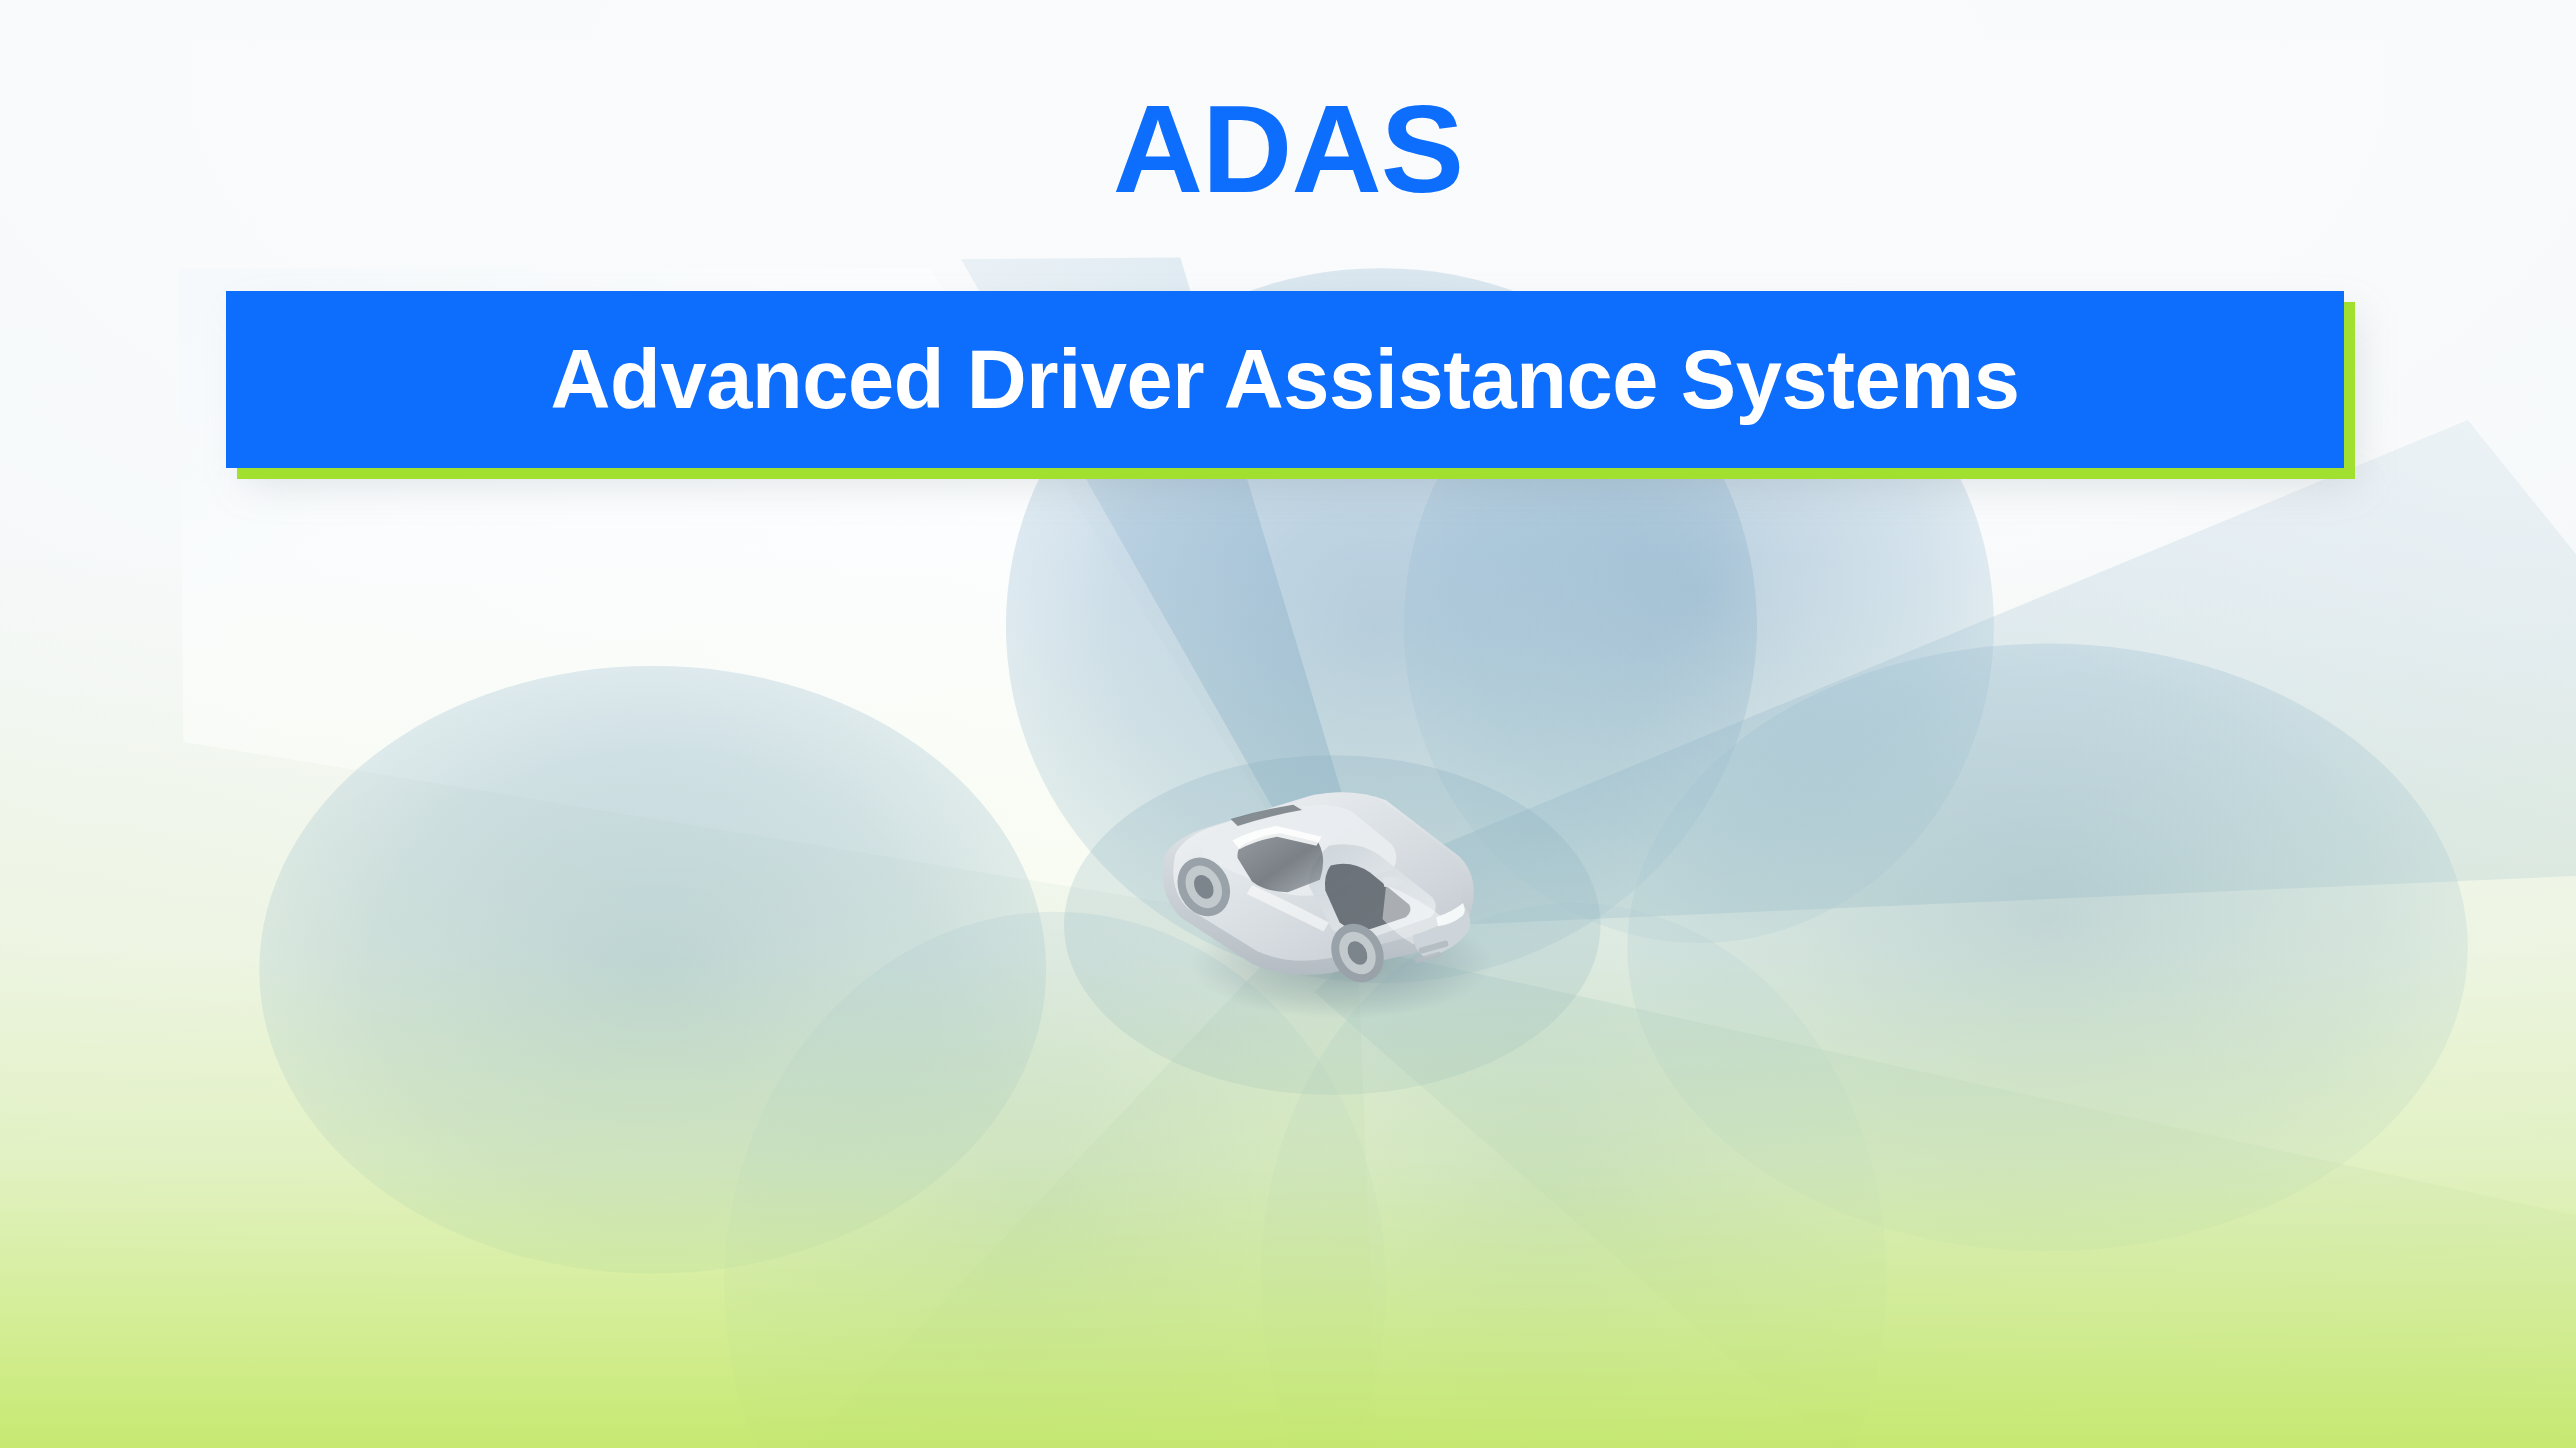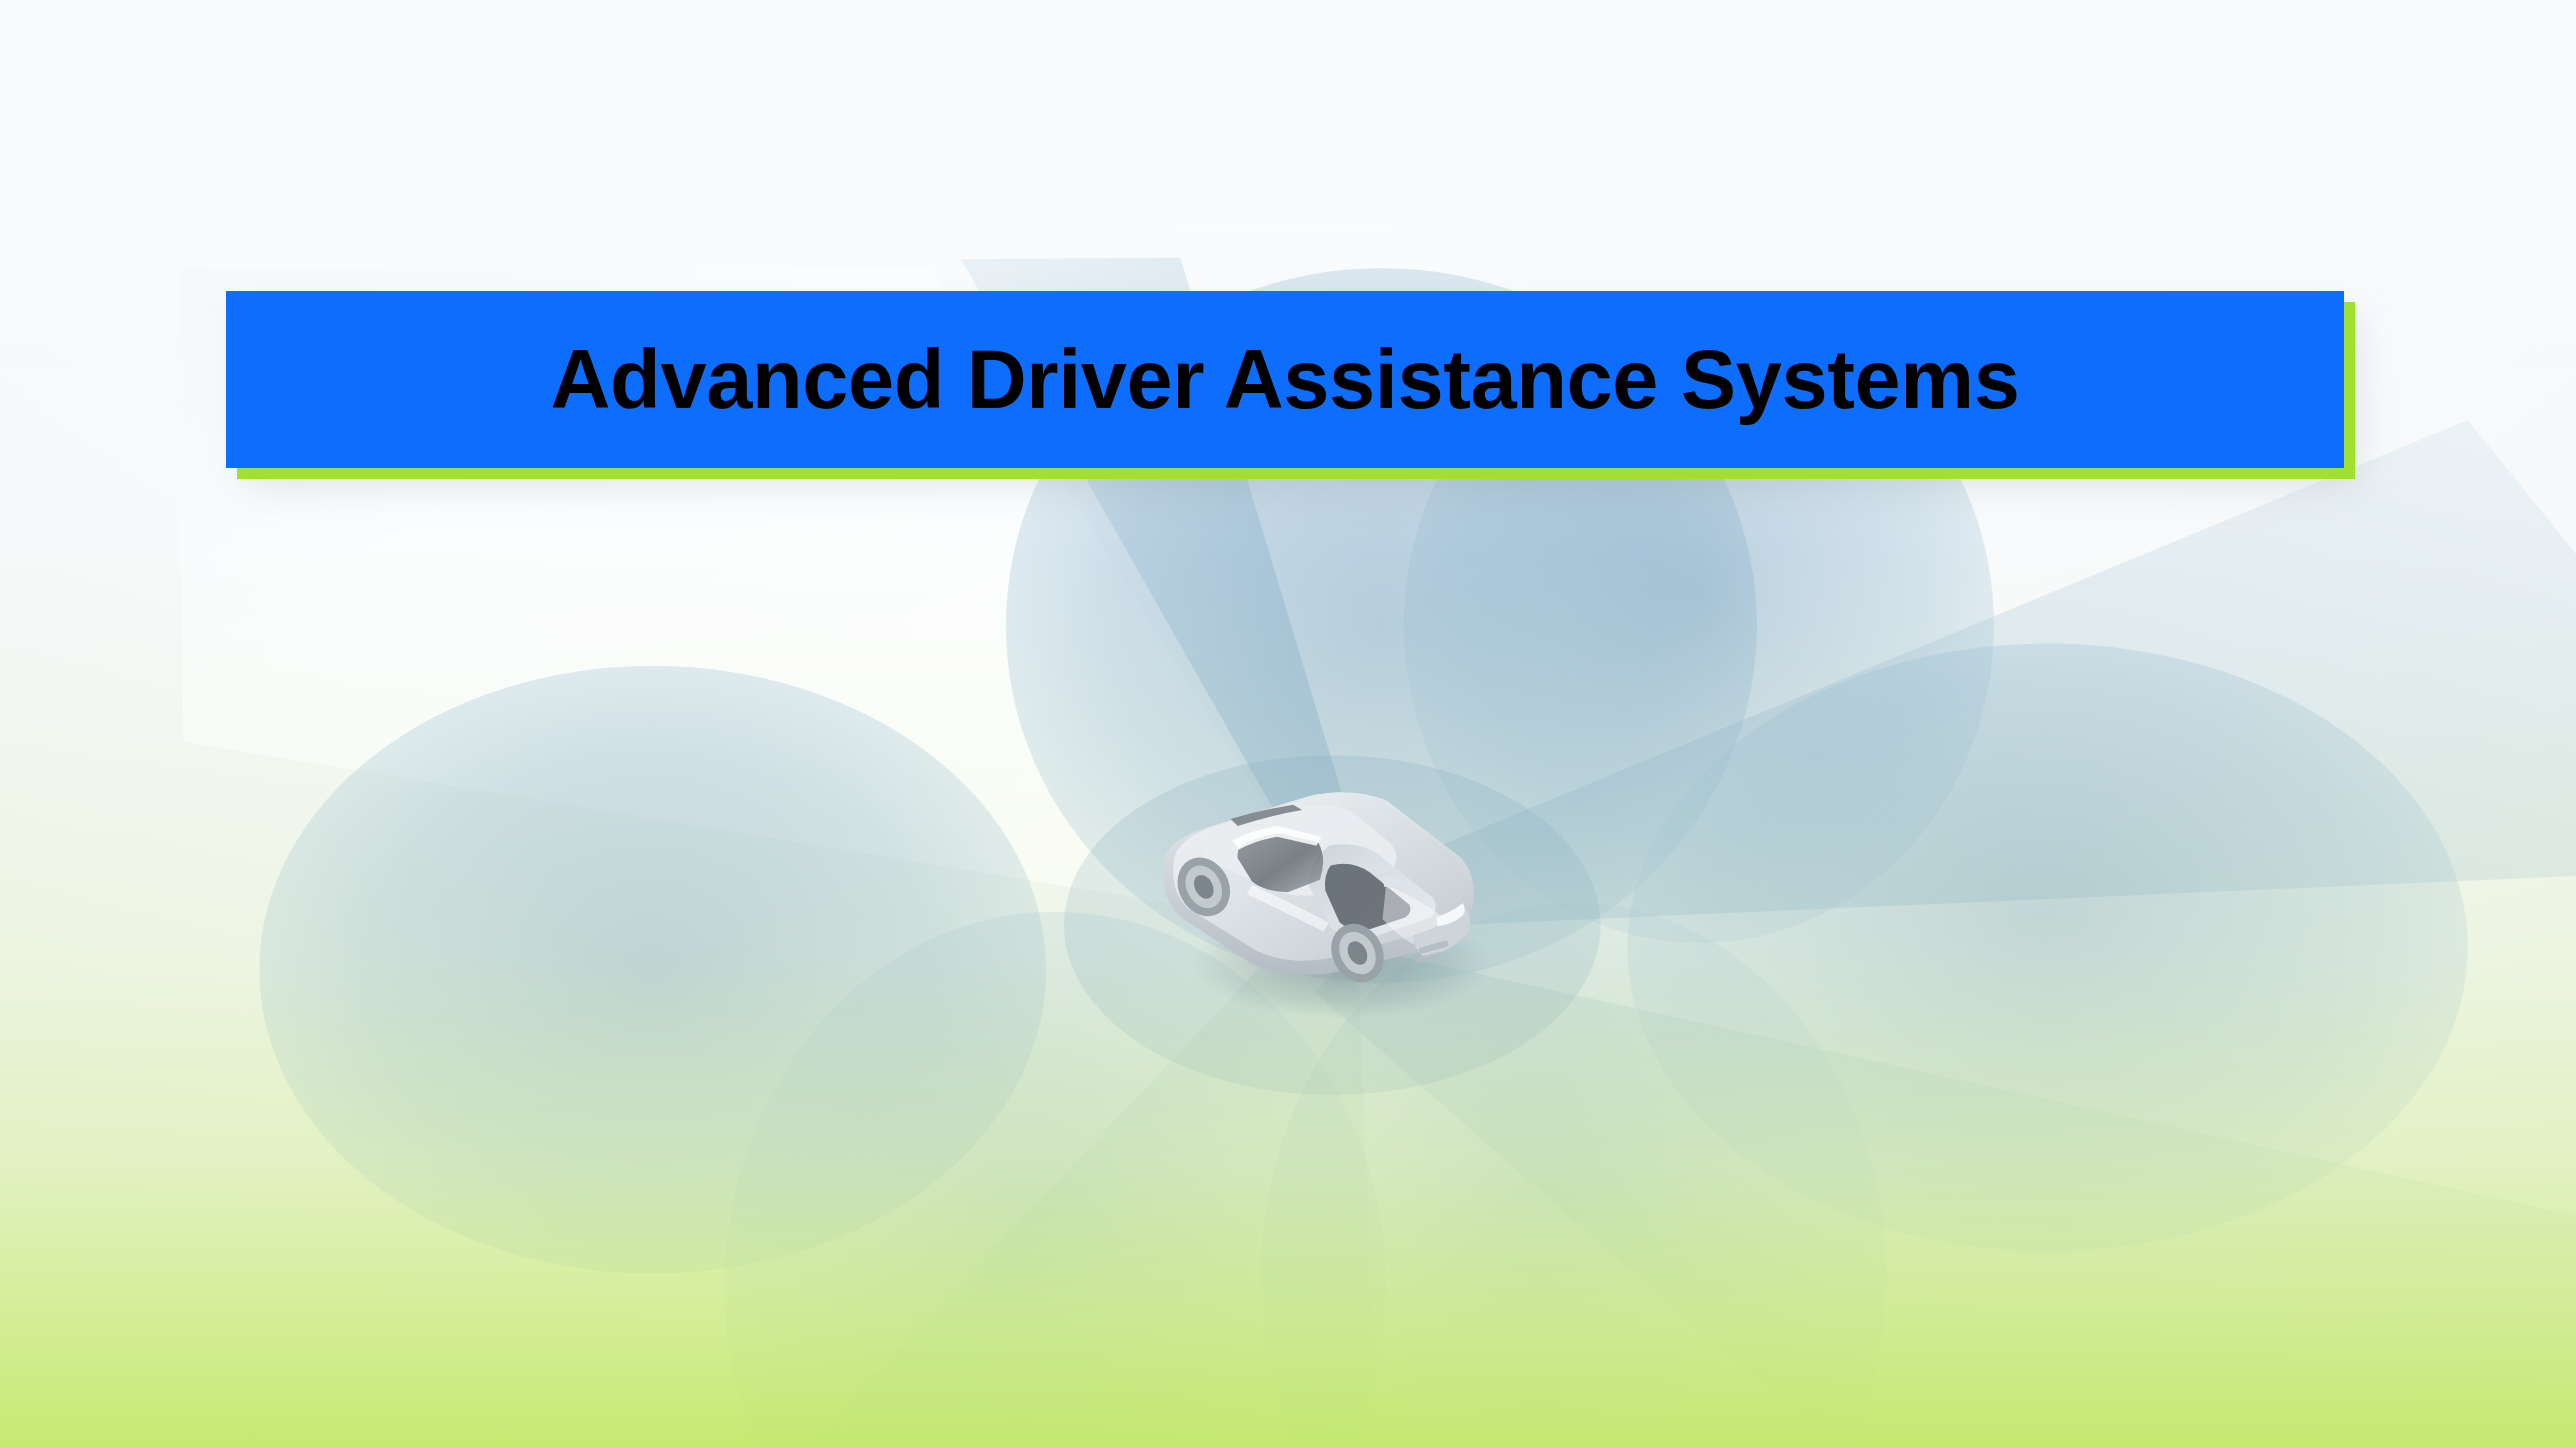--- a/index.html
+++ b/index.html
@@ -97,21 +97,21 @@
   #subtitle-banner {
     position:absolute;
     left:0; top:0;
     width:2118px; height:177px;
     background:#0d6efd;
     display:flex;
     align-items:center;
     justify-content:center;
   }
   #subtitle-text {
-    color:#000000;
+    color:#ffffff;
     font-size:83px;
     font-weight:bold;
     letter-spacing:-0.4px;
     white-space:nowrap;
     line-height:1;
   }
 </style>
 </head>
 <body>
 
@@ -279,20 +279,23 @@
       <g>
         <ellipse cx="268" cy="226" rx="28" ry="34" transform="rotate(-28 268 226)" fill="#9aa2a9"></ellipse>
         <ellipse cx="268" cy="226" rx="19" ry="25" transform="rotate(-28 268 226)" fill="#c3cace"></ellipse>
         <ellipse cx="268" cy="226" rx="10" ry="14" transform="rotate(-28 268 226)" fill="#7d858c"></ellipse>
       </g>
 
       <path d="M126 76 Q160 66 196 60 L206 66 Q170 72 134 84 Z" fill="#6d757c" opacity="0.8"></path>
     </svg>
   </div>
 
+  <div id="title-block">
+    <div id="page-title">ADAS</div>
+  </div>
 
   <div id="banner-zone">
     <div id="banner-shadow"></div>
     <div id="banner-accent"></div>
     <div id="subtitle-banner">
       <span id="subtitle-text">Advanced Driver Assistance Systems</span>
     </div>
   </div>
 
 </div>

